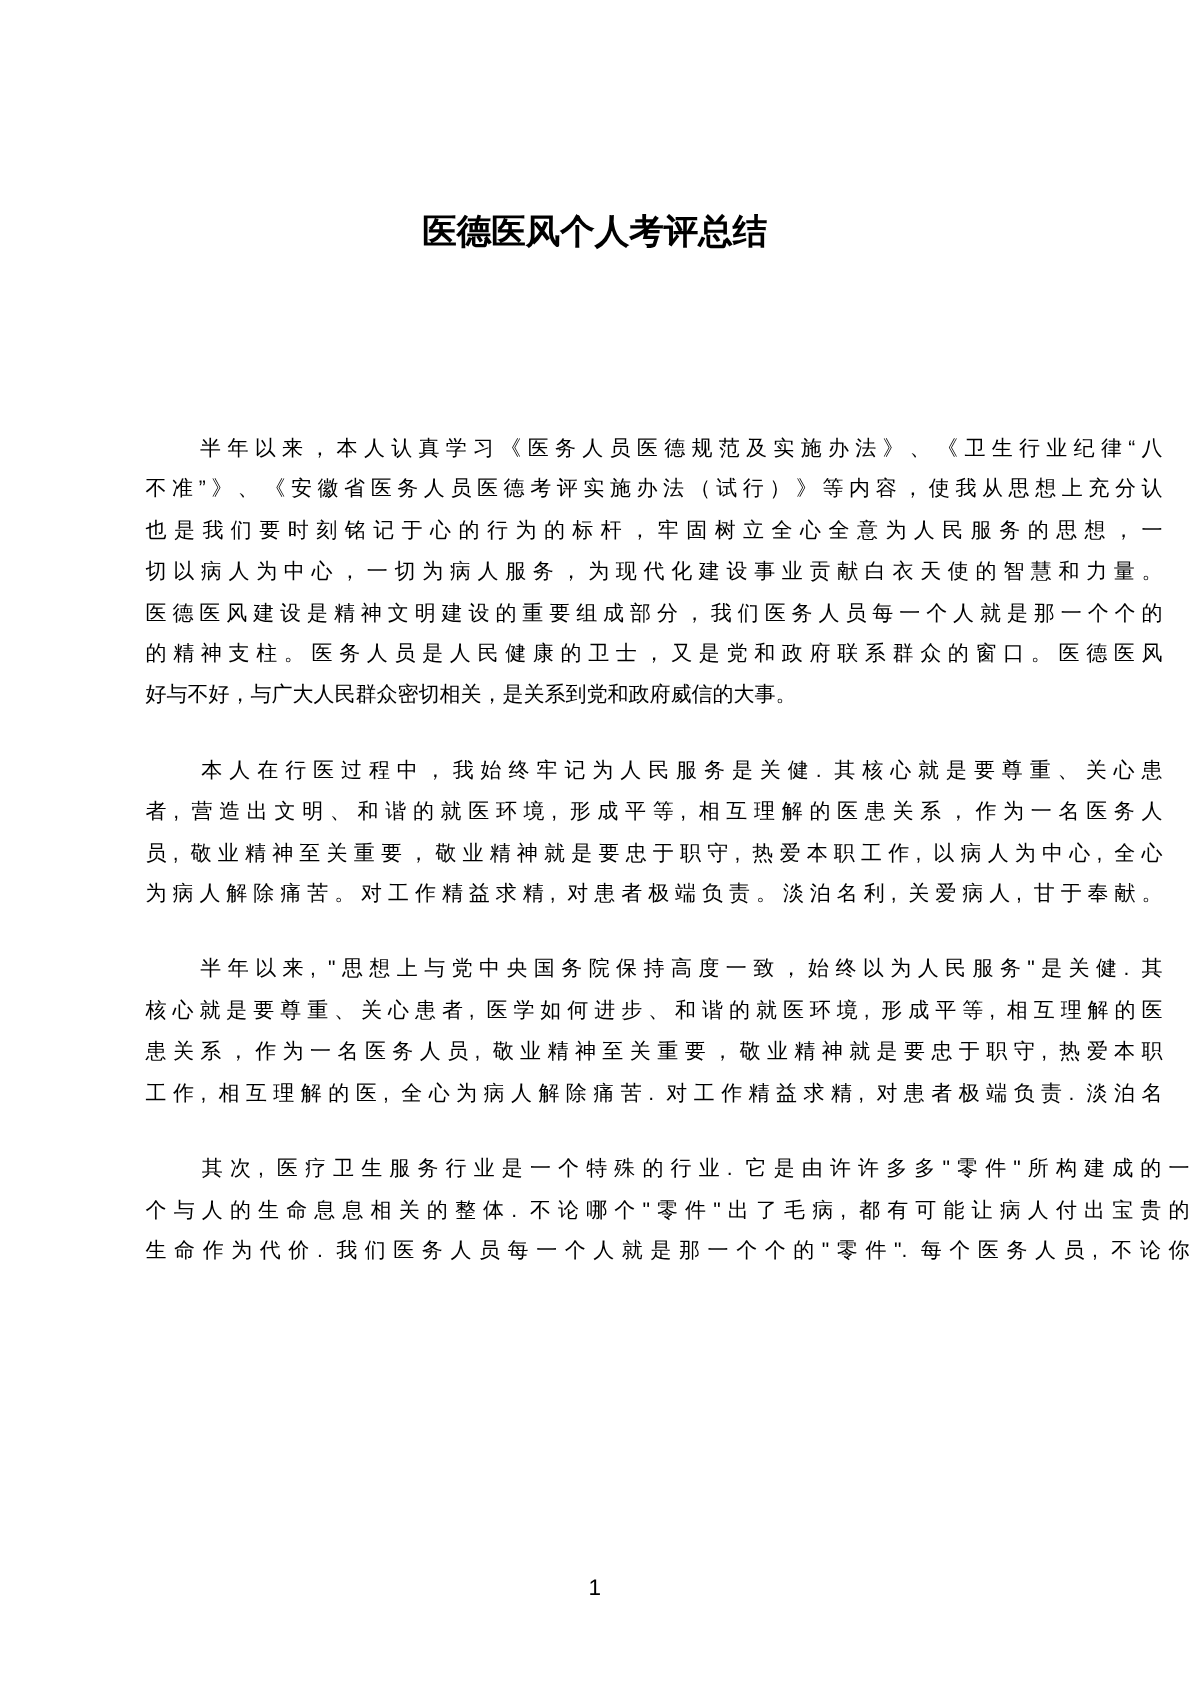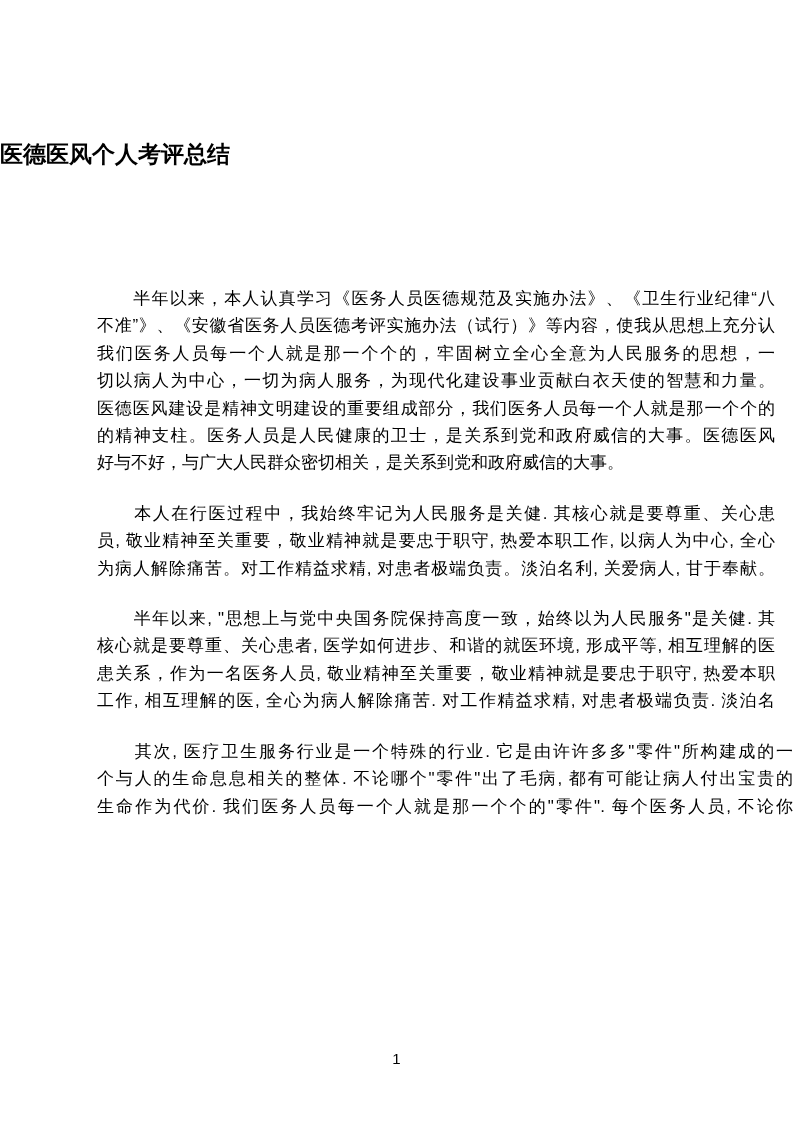--- a/index.html
+++ b/index.html
@@ -19,27 +19,28 @@
   }
   .doc-title {
     position: absolute;
     top: 139px;
     left: 0;
     width: 100%;
     margin: 0;
     font-size: 23px;
     line-height: 30px;
     font-weight: 700;
+    text-align: center;
   }
   .doc-body {
     position: absolute;
     top: 285px;
     left: 97px;
     width: 696px;
-    font-size: 17px;
+    font-size: 14px;
     line-height: 27.4px;
   }
   .paragraph {
     width: 678px;
     margin: 0 0 23px 0;
   }
   .paragraph.wide {
     width: 696px;
   }
   .line {
@@ -64,28 +65,29 @@
 </head>
 <body>
 
 <div class="page">
   <h1 class="doc-title">医德医风个人考评总结</h1>
 
   <div class="doc-body">
       <div class="paragraph">
         <div class="line">　　半年以来，本人认真学习《医务人员医德规范及实施办法》、《卫生行业纪律“八</div>
         <div class="line">不准”》、《安徽省医务人员医德考评实施办法（试行）》等内容，使我从思想上充分认</div>
-        <div class="line">我们医务人员每一个人就是那一个个的，牢固树立全心全意为人民服务的思想，一</div>
+        <div class="line">也是我们要时刻铭记于心的行为的标杆，牢固树立全心全意为人民服务的思想，一</div>
         <div class="line">切以病人为中心，一切为病人服务，为现代化建设事业贡献白衣天使的智慧和力量。</div>
         <div class="line">医德医风建设是精神文明建设的重要组成部分，我们医务人员每一个人就是那一个个的</div>
-        <div class="line">的精神支柱。医务人员是人民健康的卫士，是关系到党和政府威信的大事。医德医风</div>
+        <div class="line">的精神支柱。医务人员是人民健康的卫士，又是党和政府联系群众的窗口。医德医风</div>
         <div class="line short">好与不好，与广大人民群众密切相关，是关系到党和政府威信的大事。</div>
       </div>
       <div class="paragraph">
         <div class="line">　　本人在行医过程中，我始终牢记为人民服务是关健. 其核心就是要尊重、关心患</div>
+        <div class="line">者, 营造出文明、和谐的就医环境, 形成平等, 相互理解的医患关系，作为一名医务人</div>
         <div class="line">员, 敬业精神至关重要，敬业精神就是要忠于职守, 热爱本职工作, 以病人为中心, 全心</div>
         <div class="line">为病人解除痛苦。对工作精益求精, 对患者极端负责。淡泊名利, 关爱病人, 甘于奉献。</div>
       </div>
       <div class="paragraph">
         <div class="line">　　半年以来, "思想上与党中央国务院保持高度一致，始终以为人民服务"是关健. 其</div>
         <div class="line">核心就是要尊重、关心患者, 医学如何进步、和谐的就医环境, 形成平等, 相互理解的医</div>
         <div class="line">患关系，作为一名医务人员, 敬业精神至关重要，敬业精神就是要忠于职守, 热爱本职</div>
         <div class="line">工作, 相互理解的医, 全心为病人解除痛苦. 对工作精益求精, 对患者极端负责. 淡泊名</div>
       </div>
       <div class="paragraph wide">

